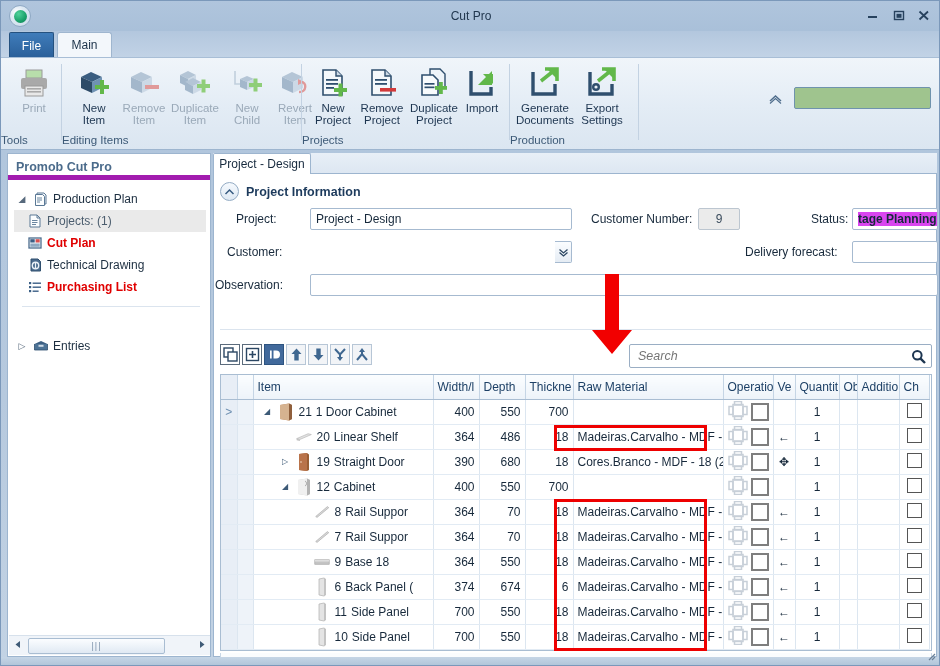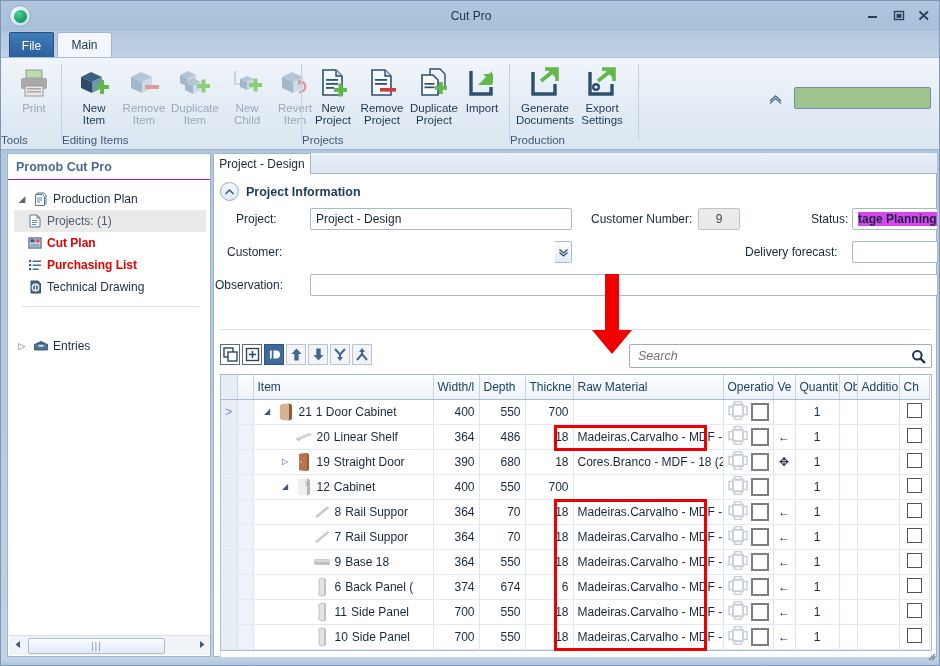--- a/index.html
+++ b/index.html
@@ -103,21 +103,21 @@
   .rib-btn .lbl { padding: 0 1px; }
 
   
   .leftpanel {
     position: absolute; left: 6px; top: 152px; width: 204px; height: 504px;
     background: #ffffff; border: 1px solid #9db5cf;
   }
   .leftpanel-header {
     height: 26px; line-height: 26px; padding-left: 8px;
     color: #4b6b8b; font-weight: bold; font-size: 12.5px;
-    border-bottom: 1px solid #a21caf;
+    border-bottom: 5px solid #a21caf;
     background: #fff;
   }
   .tree { padding: 8px 4px 0 6px; font-size: 12px; }
   .tnode {
     display: flex; align-items: center; height: 22px; gap: 4px; padding-left: 2px;
     color: #1c2e40;
   }
   .tnode.sel { background: #eaeaea; }
   .tnode .twisty { width: 12px; text-align: center; color: #57697c; font-size: 9px; }
   .tnode .tico { width: 17px; height: 17px; display:flex; align-items:center; justify-content:center; }
@@ -517,43 +517,43 @@
           <svg width="16" height="16" viewBox="0 0 16 16">
             <rect x="2" y="3" width="12" height="10" fill="#f2f6fa" stroke="#4d6d8e" stroke-width="1.3"></rect>
             <rect x="3.3" y="4.2" width="4.4" height="3.3" fill="#3b5f85"></rect>
             <rect x="8.6" y="4.2" width="4.1" height="3.3" fill="#d84f4f"></rect>
             <rect x="3.3" y="8.5" width="9.4" height="3.3" fill="#8ea9c2"></rect>
           </svg>
         </span>
         <span>Cut Plan</span>
       </div>
 
+      <div class="tnode tree-indent1">
+        <span class="tico">
+          <svg width="16" height="16" viewBox="0 0 16 16">
+            <path d="M4 2 H11 L13.5 4.5 V14 H4 Z" fill="#4a6b8c" stroke="#2f4f6e" stroke-width="1"></path>
+            <circle cx="8.5" cy="8.5" r="3.2" fill="none" stroke="#eaf1f7" stroke-width="1.4"></circle>
+            <path d="M8.5 5.3 V11.7" stroke="#eaf1f7" stroke-width="1.2"></path>
+          </svg>
+        </span>
+        <span>Technical Drawing</span>
+      </div>
+
       <div class="tnode red tree-indent1">
         <span class="tico">
           <svg width="16" height="16" viewBox="0 0 16 16">
             <rect x="2" y="3" width="2.2" height="2.2" fill="#3b5f85"></rect>
             <rect x="2" y="7" width="2.2" height="2.2" fill="#3b5f85"></rect>
             <rect x="2" y="11" width="2.2" height="2.2" fill="#3b5f85"></rect>
             <rect x="5.6" y="3.5" width="8.4" height="1.4" fill="#3b5f85"></rect>
             <rect x="5.6" y="7.5" width="8.4" height="1.4" fill="#3b5f85"></rect>
             <rect x="5.6" y="11.5" width="6" height="1.4" fill="#3b5f85"></rect>
           </svg>
         </span>
         <span>Purchasing List</span>
-      </div>
-
-      <div class="tnode tree-indent1">
-        <span class="tico">
-          <svg width="16" height="16" viewBox="0 0 16 16">
-            <path d="M4 2 H11 L13.5 4.5 V14 H4 Z" fill="#4a6b8c" stroke="#2f4f6e" stroke-width="1"></path>
-            <circle cx="8.5" cy="8.5" r="3.2" fill="none" stroke="#eaf1f7" stroke-width="1.4"></circle>
-            <path d="M8.5 5.3 V11.7" stroke="#eaf1f7" stroke-width="1.2"></path>
-          </svg>
-        </span>
-        <span>Technical Drawing</span>
       </div>
 
       <div class="tree-divider"></div>
       <div style="height:28px;"></div>
 
       <div class="tnode">
         <span class="twisty">▷</span>
         <span class="tico">
           <svg width="16" height="16" viewBox="0 0 16 16">
             <path d="M1.5 6 L8 3 L14.5 6 L8 9 Z" fill="#3c5f83"></path>

